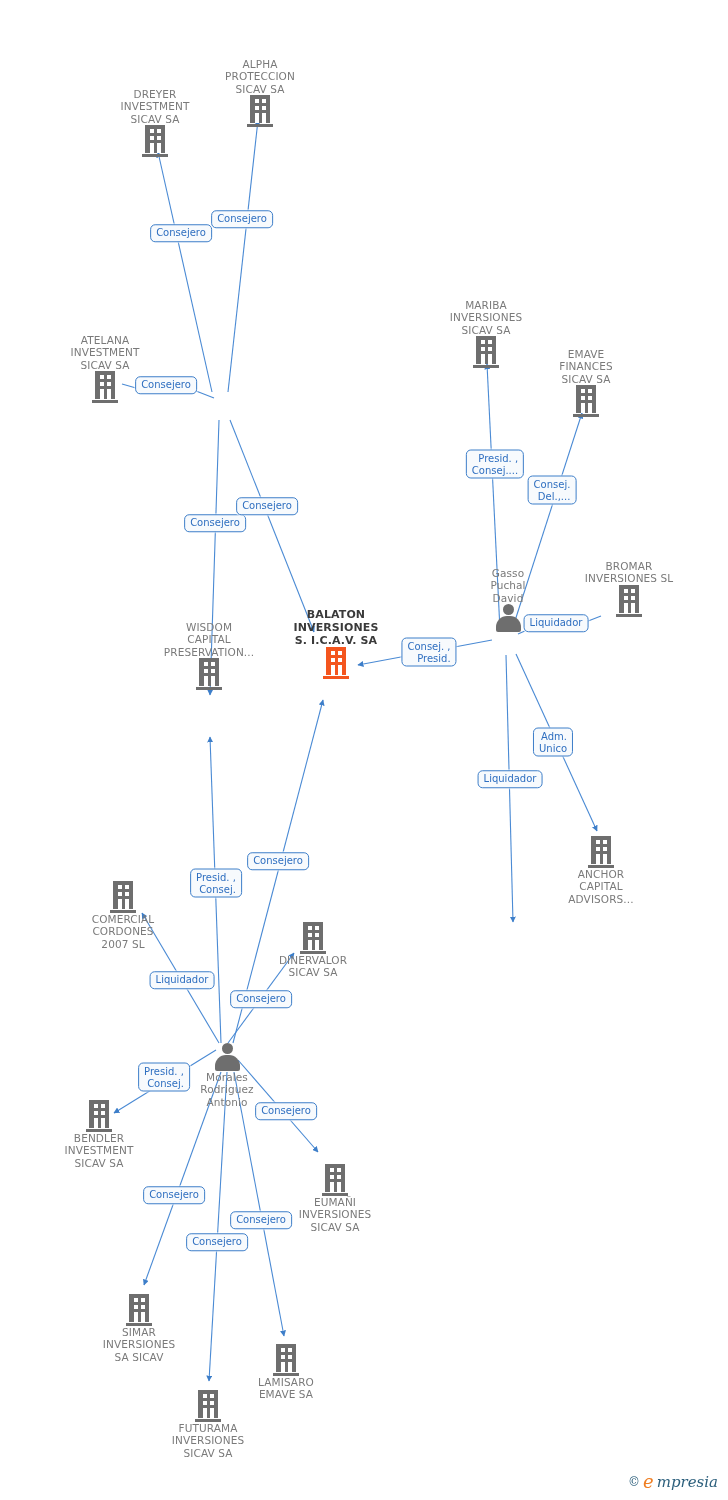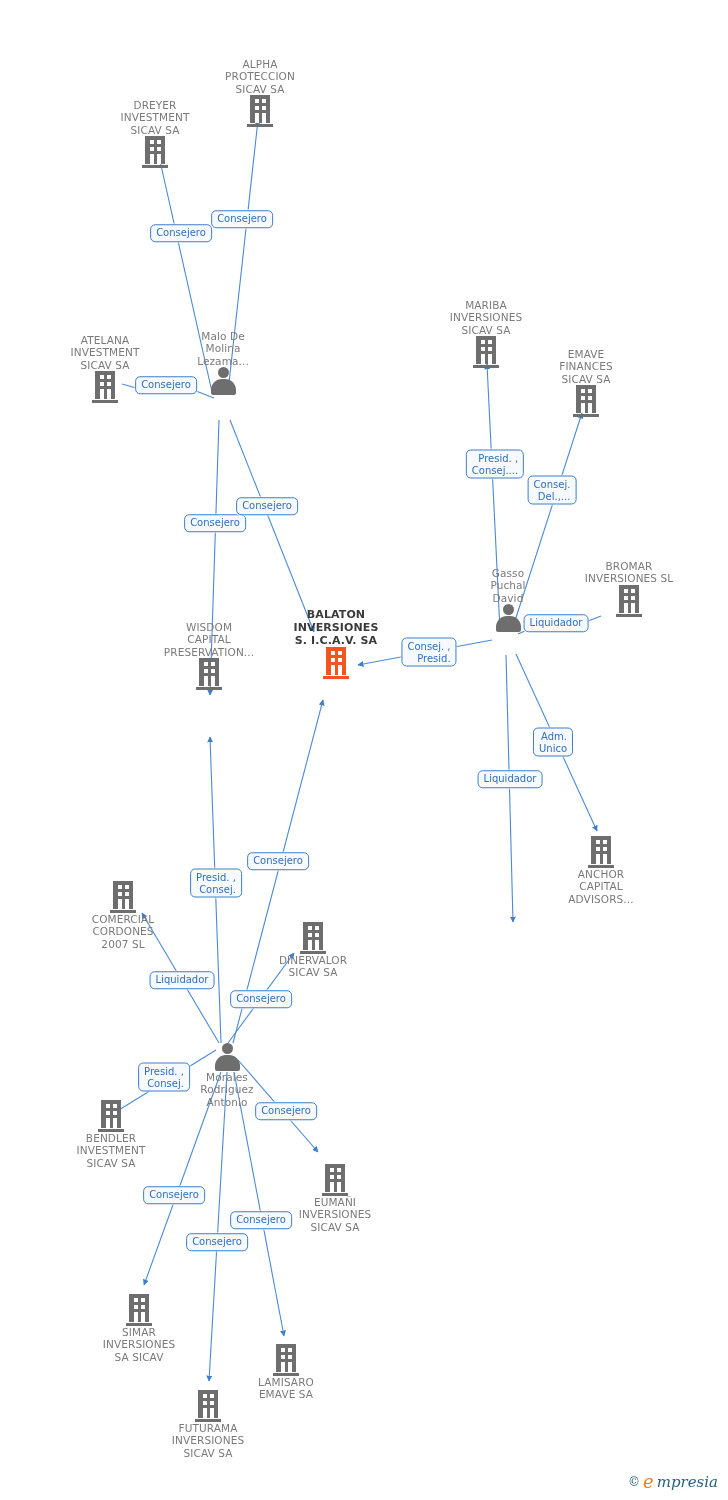--- a/index.html
+++ b/index.html
@@ -154,21 +154,21 @@
       <line x1="238" y1="1060" x2="318" y2="1152" marker-end="url(#arrow)"></line>
       <line x1="221" y1="1072" x2="144" y2="1285" marker-end="url(#arrow)"></line>
       <line x1="227" y1="1072" x2="209" y2="1381" marker-end="url(#arrow)"></line>
       <line x1="234" y1="1072" x2="284" y2="1336" marker-end="url(#arrow)"></line>
 
       <line x1="583" y1="623" x2="601" y2="616"></line>
       <line x1="136" y1="388" x2="122" y2="384"></line>
     </g>
   </svg>
 
-  <div class="node" style="left:155px;top:99px;">
+  <div class="node" style="left:155px;top:88px;">
     <div class="node-inner">
       <span class="nlabel">DREYER
 INVESTMENT
 SICAV SA</span>
       <span class="bld">
         <span class="body"></span>
         <span class="win" style="left:8px;top:4px;"></span>
           <span class="win" style="left:15px;top:4px;"></span>
         <span class="win" style="left:8px;top:11px;"></span>
           <span class="win" style="left:15px;top:11px;"></span>
@@ -214,31 +214,20 @@
           <span class="win" style="left:15px;top:11px;"></span>
         <span class="win" style="left:8px;top:18px;"></span>
           <span class="win" style="left:15px;top:18px;"></span>
         <span class="door" style="left:8px;top:21px;"></span>
           <span class="door" style="left:15px;top:21px;"></span>
         <span class="base"></span>
       </span>
     </div>
   </div>
 
-  <div class="node" style="left:223px;top:330px;">
-    <div class="node-inner">
-      <span class="nlabel">Malo De
-Molina
-Lezama...</span>
-      <span class="person">
-        <span class="head"></span>
-          <span class="torso"></span>
-      </span>
-    </div>
-  </div>
 
   <div class="node" style="left:209px;top:621px;">
     <div class="node-inner">
       <span class="nlabel">WISDOM
 CAPITAL
 PRESERVATION...</span>
       <span class="bld">
         <span class="body"></span>
         <span class="win" style="left:8px;top:4px;"></span>
           <span class="win" style="left:15px;top:4px;"></span>
@@ -409,21 +398,21 @@
       <span class="person">
         <span class="head"></span>
           <span class="torso"></span>
       </span>
       <span class="nlabel">Morales
 Rodriguez
 Antonio</span>
     </div>
   </div>
 
-  <div class="node" style="left:111px;top:1100px;">
+  <div class="node" style="left:99px;top:1100px;">
     <div class="node-inner">
       <span class="bld">
         <span class="body"></span>
         <span class="win" style="left:8px;top:4px;"></span>
           <span class="win" style="left:15px;top:4px;"></span>
         <span class="win" style="left:8px;top:11px;"></span>
           <span class="win" style="left:15px;top:11px;"></span>
         <span class="win" style="left:8px;top:18px;"></span>
           <span class="win" style="left:15px;top:18px;"></span>
         <span class="door" style="left:8px;top:21px;"></span>

